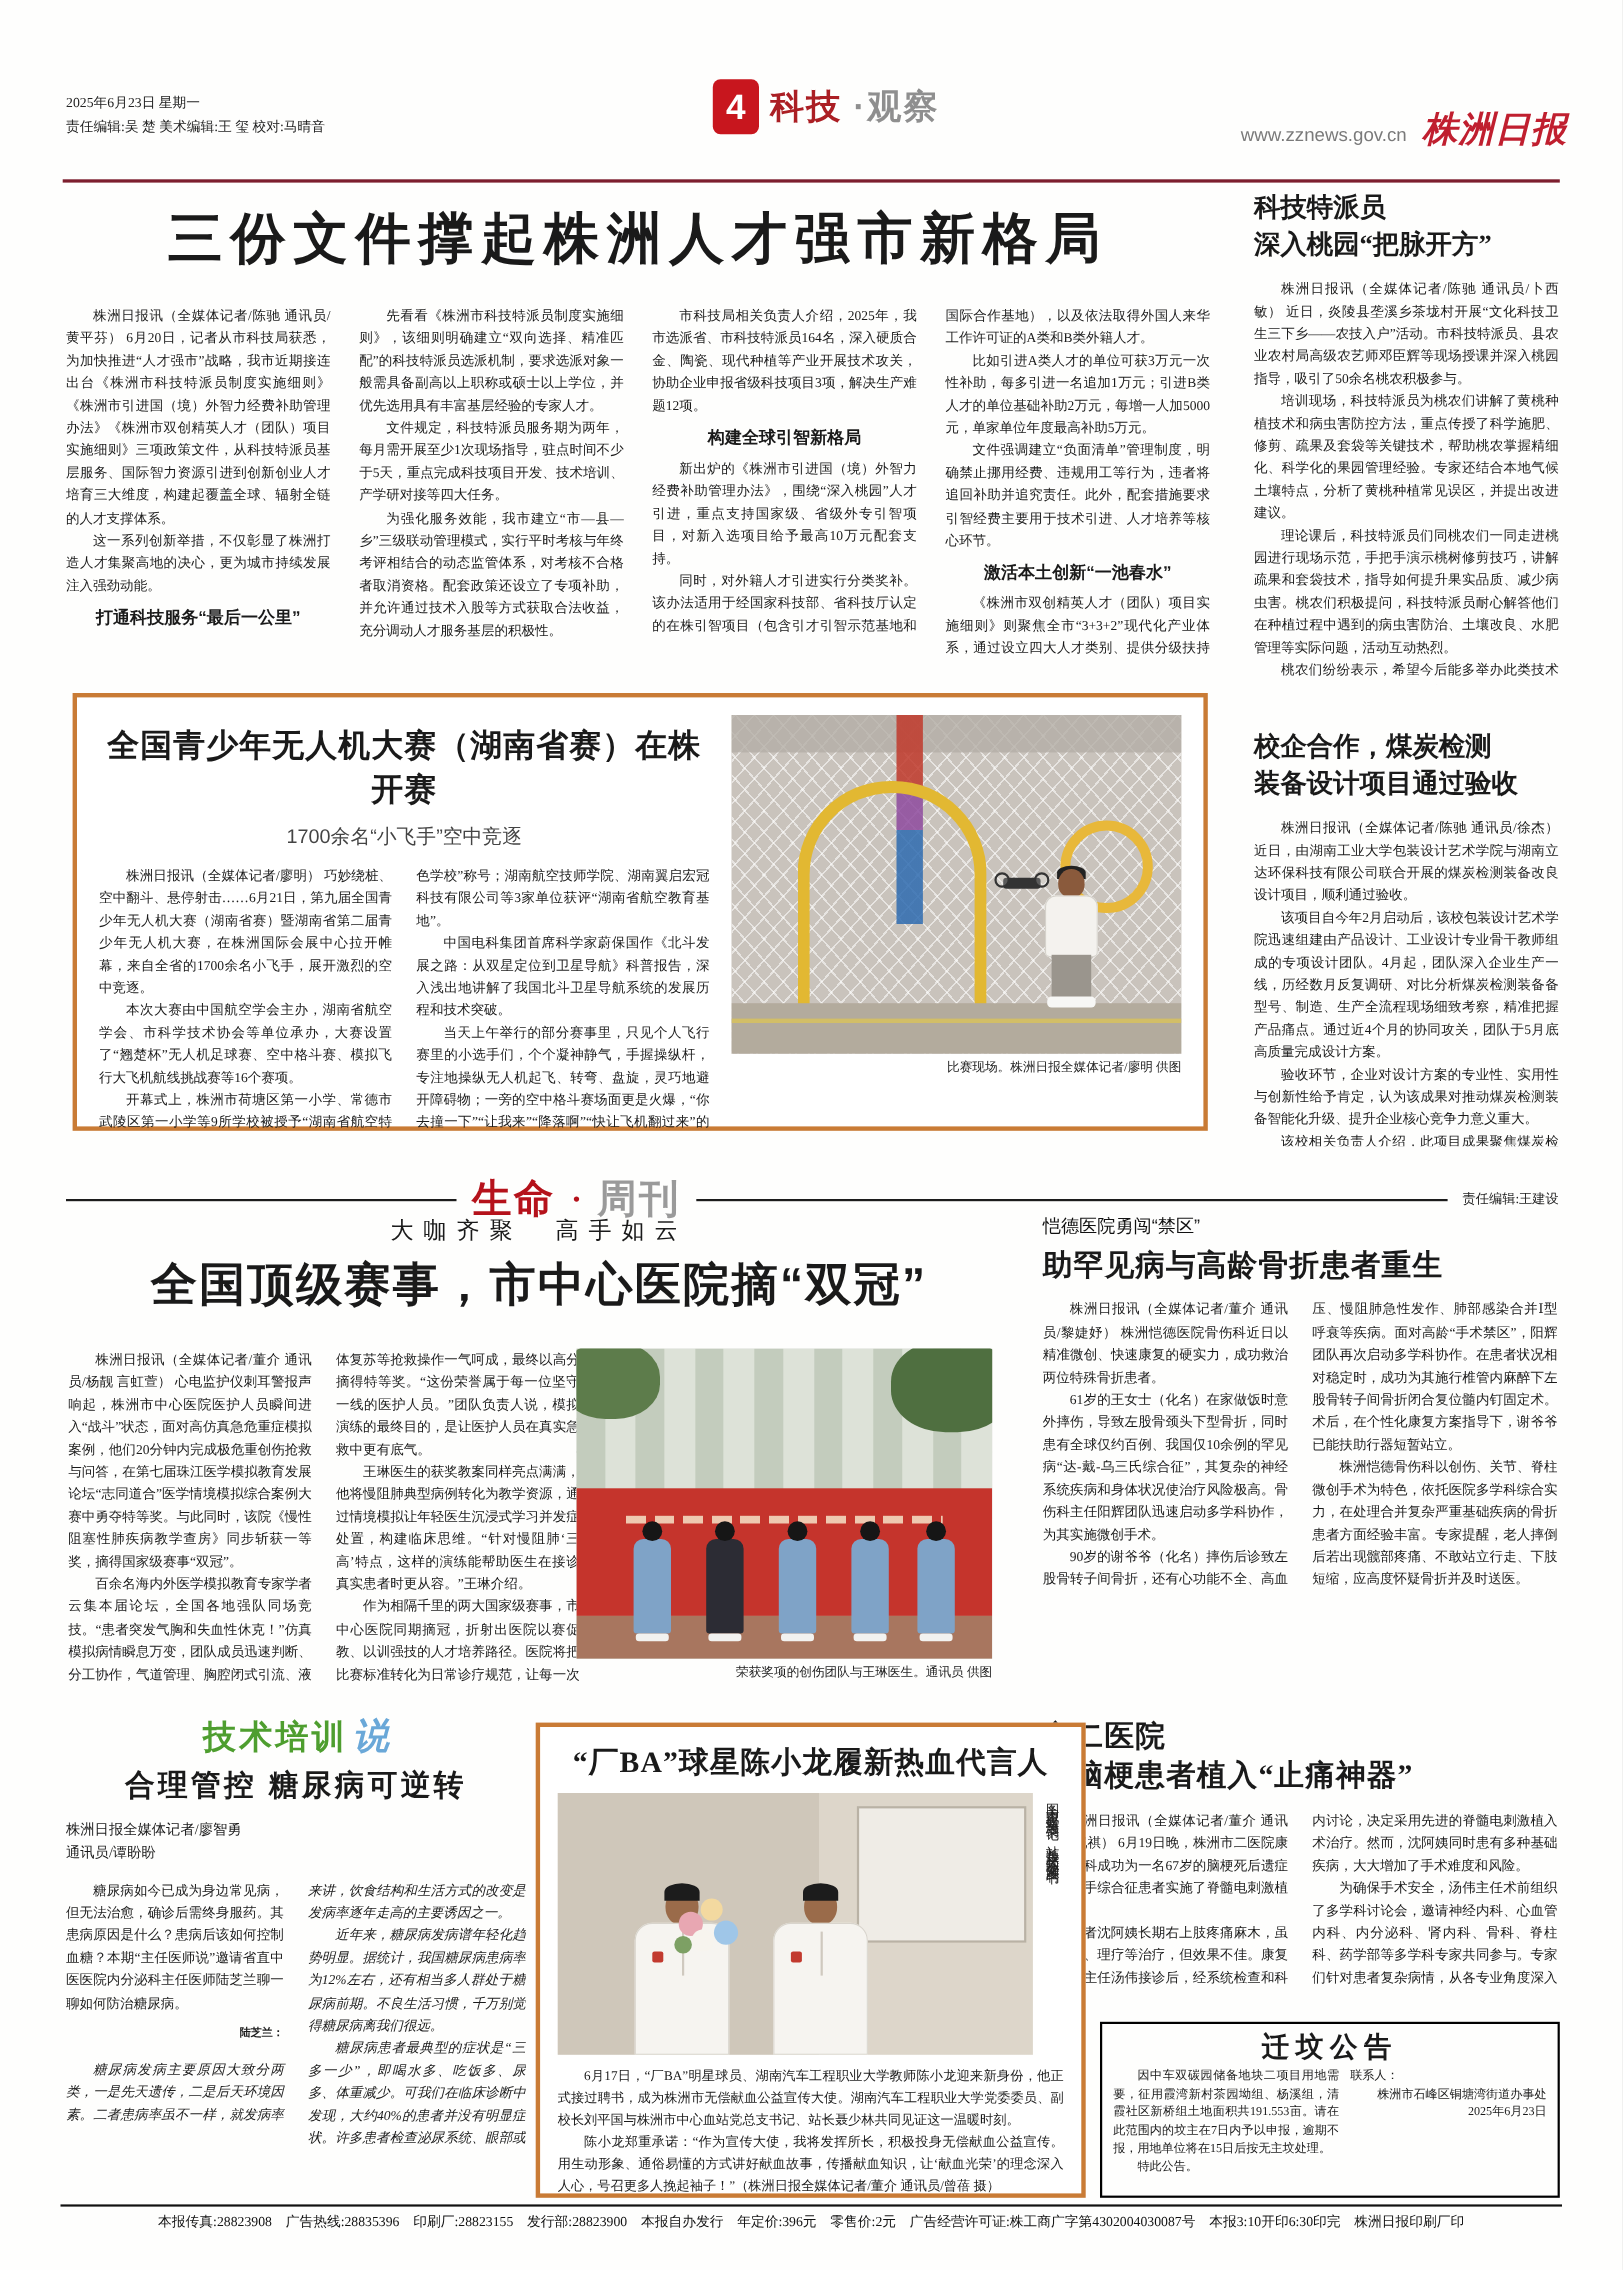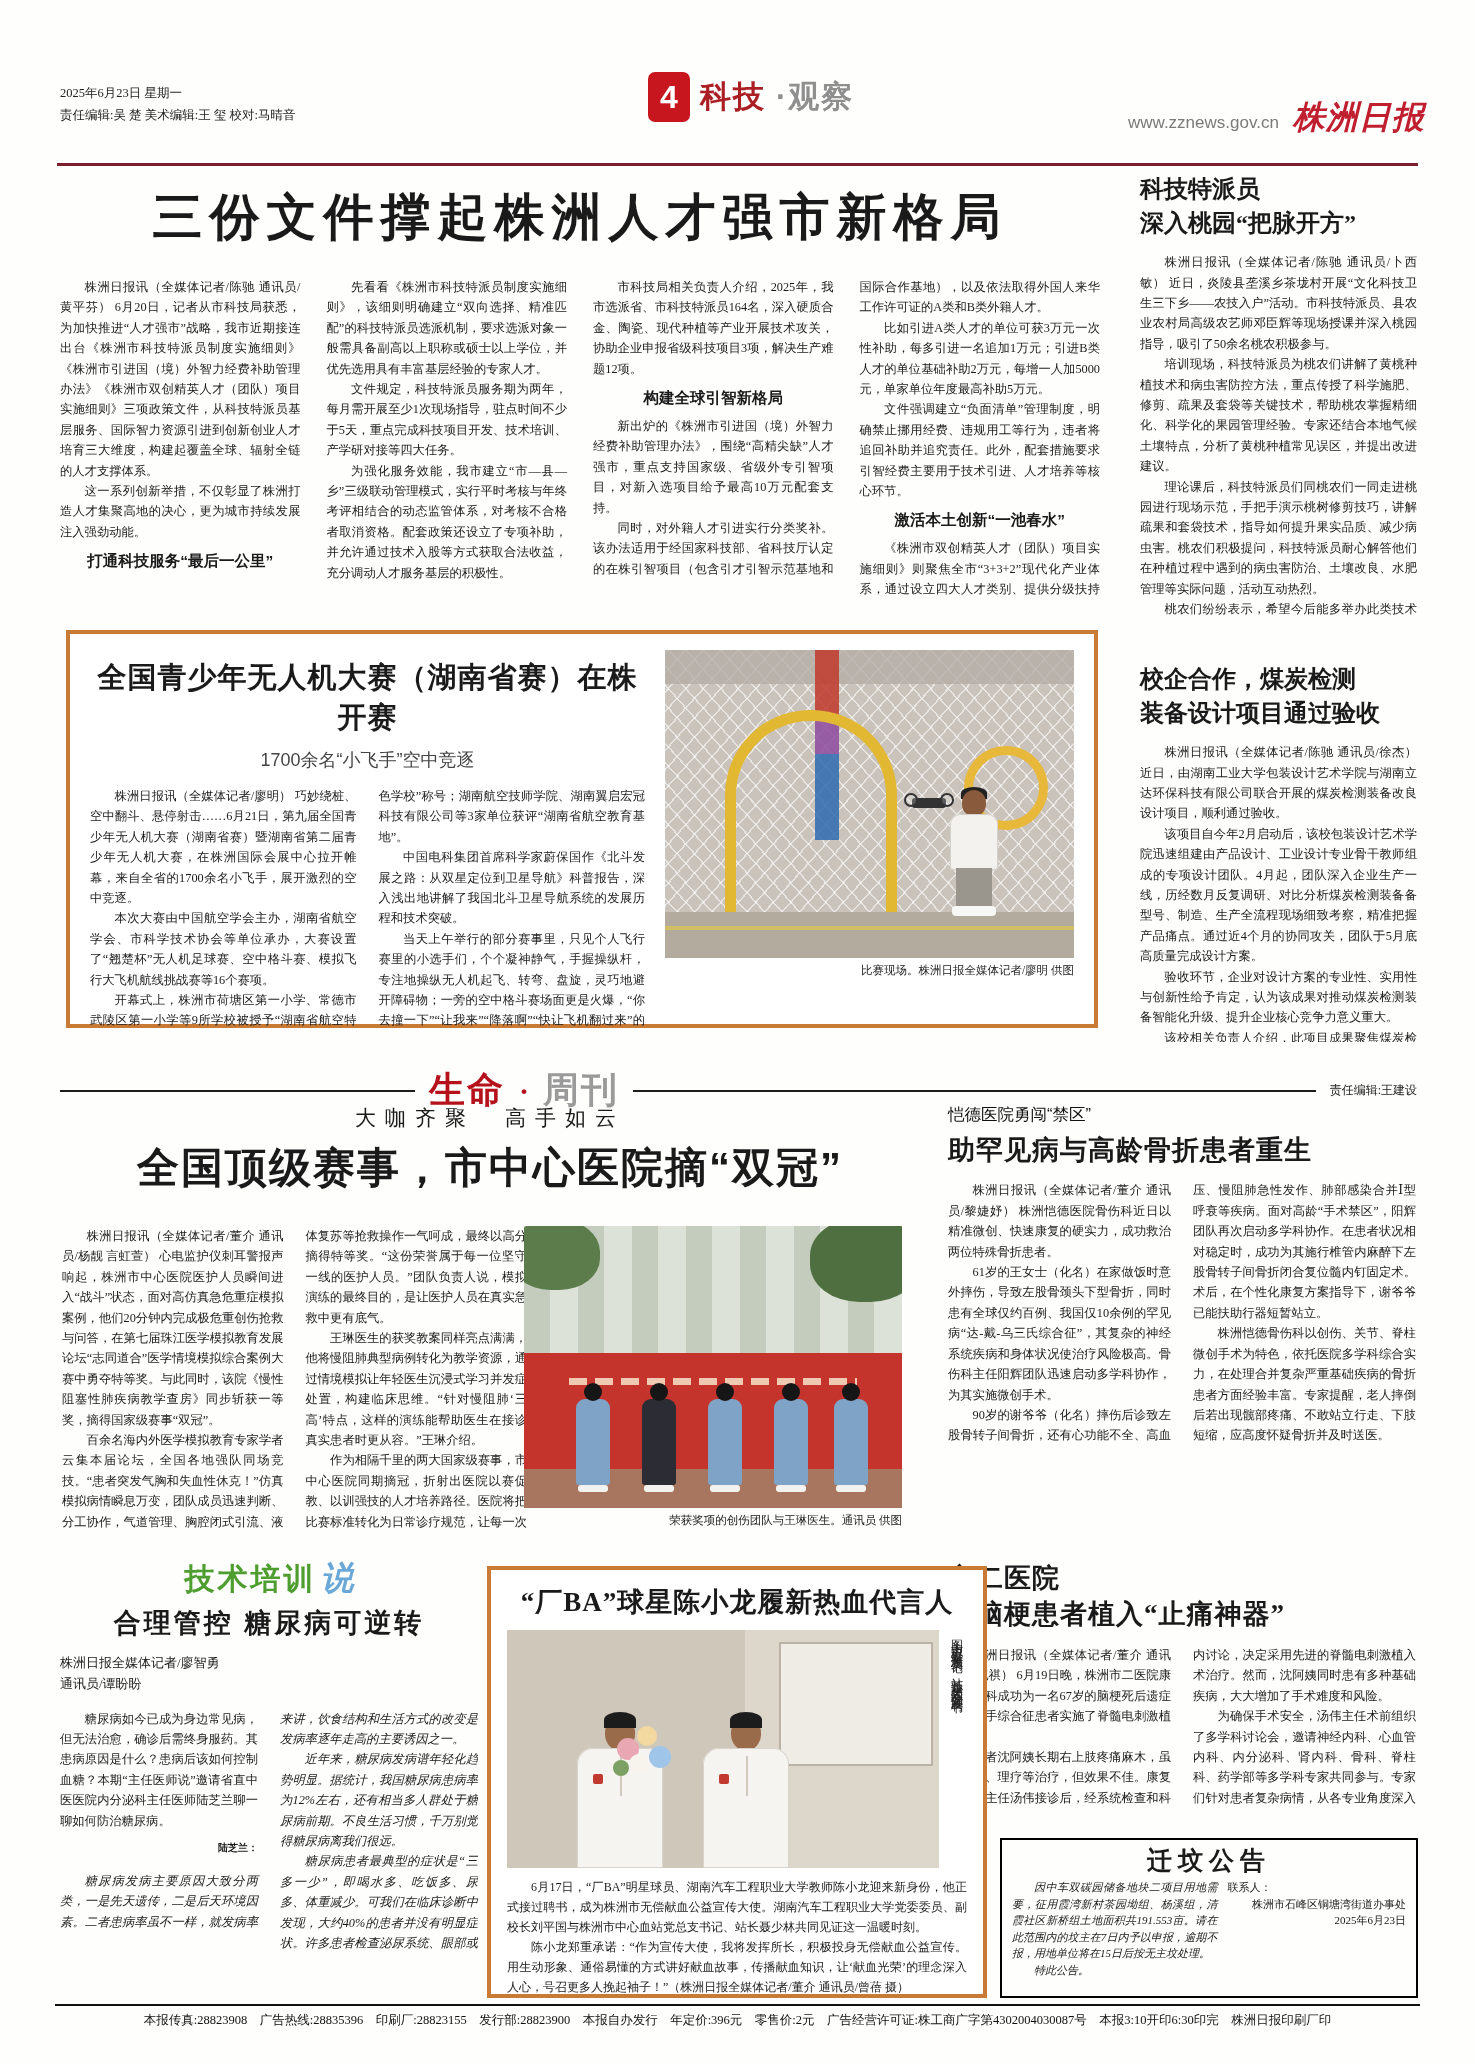--- a/index.html
+++ b/index.html
@@ -105,21 +105,21 @@
   .kicker-sm{font-size:16.5px;margin:0 0 6px;font-family:"Liberation Sans","DejaVu Sans",sans-serif;color:#111;}
   .serif-h{font-size:27px;font-weight:bold;margin:0 0 12px;letter-spacing:1px;line-height:1.35;}
   #kaide .cols-2{height:298px;}
   #shier{left:948px;top:1560px;width:468px;}
   #shier .cols-2{height:178px;}
   
   #notice{left:1000px;top:1838px;width:418px;height:160px;border:2px solid #000;
       box-sizing:border-box;padding:4px 10px 6px;}
   #notice .n-title{font-size:25px;font-weight:bold;text-align:center;letter-spacing:6px;margin:0 0 2px;}
   #notice .n-flex{display:flex;gap:10px;}
-  #notice .n-body{flex:1.15;font-style:italic;}
+  #notice .n-body{flex:1.15;}
   #notice .n-body p{margin:0;font-size:11px;line-height:1.5;text-align:justify;text-indent:2em;}
   #notice .n-contacts{flex:1;}
   #notice .n-contacts p{margin:0;font-size:11px;line-height:1.5;text-indent:0;}
   #notice .n-org,#notice .n-date{font-size:11.5px;text-align:right;margin:0;line-height:1.5;}
   
   #doctor{left:60px;top:1556px;width:418px;}
   #doctor .logo{text-align:center;margin-bottom:4px;}
   .logo-main{color:#4e9e2f;font-size:30px;font-weight:bold;letter-spacing:3px;
       font-family:"Liberation Sans","DejaVu Sans",sans-serif;}
   .logo-say{color:#6aa8d8;font-size:33px;font-weight:bold;font-style:italic;}
@@ -174,21 +174,21 @@
     <h1 class="headline np-sans">三份文件撑起株洲人才强市新格局</h1>
     <div class="flow cols-4">
         <p>株洲日报讯（全媒体记者/陈驰 通讯员/黄平芬） 6月20日，记者从市科技局获悉，为加快推进“人才强市”战略，我市近期接连出台《株洲市科技特派员制度实施细则》《株洲市引进国（境）外智力经费补助管理办法》《株洲市双创精英人才（团队）项目实施细则》三项政策文件，从科技特派员基层服务、国际智力资源引进到创新创业人才培育三大维度，构建起覆盖全球、辐射全链的人才支撑体系。</p>
         <p>这一系列创新举措，不仅彰显了株洲打造人才集聚高地的决心，更为城市持续发展注入强劲动能。</p>
         <h3>打通科技服务“最后一公里”</h3>
         <p>先看看《株洲市科技特派员制度实施细则》，该细则明确建立“双向选择、精准匹配”的科技特派员选派机制，要求选派对象一般需具备副高以上职称或硕士以上学位，并优先选用具有丰富基层经验的专家人才。</p>
         <p>文件规定，科技特派员服务期为两年，每月需开展至少1次现场指导，驻点时间不少于5天，重点完成科技项目开发、技术培训、产学研对接等四大任务。</p>
         <p>为强化服务效能，我市建立“市—县—乡”三级联动管理模式，实行平时考核与年终考评相结合的动态监管体系，对考核不合格者取消资格。配套政策还设立了专项补助，并允许通过技术入股等方式获取合法收益，充分调动人才服务基层的积极性。</p>
         <p>市科技局相关负责人介绍，2025年，我市选派省、市科技特派员164名，深入硬质合金、陶瓷、现代种植等产业开展技术攻关，协助企业申报省级科技项目3项，解决生产难题12项。</p>
         <h3>构建全球引智新格局</h3>
-        <p>新出炉的《株洲市引进国（境）外智力经费补助管理办法》，围绕“高精尖缺”人才强市，重点支持国家级、省级外专引智项目，对新入选项目给予最高10万元配套支持。</p>
+        <p>新出炉的《株洲市引进国（境）外智力经费补助管理办法》，围绕“深入桃园”人才引进，重点支持国家级、省级外专引智项目，对新入选项目给予最高10万元配套支持。</p>
         <p>同时，对外籍人才引进实行分类奖补。该办法适用于经国家科技部、省科技厅认定的在株引智项目（包含引才引智示范基地和国际合作基地），以及依法取得外国人来华工作许可证的A类和B类外籍人才。</p>
         <p>比如引进A类人才的单位可获3万元一次性补助，每多引进一名追加1万元；引进B类人才的单位基础补助2万元，每增一人加5000元，单家单位年度最高补助5万元。</p>
         <p>文件强调建立“负面清单”管理制度，明确禁止挪用经费、违规用工等行为，违者将追回补助并追究责任。此外，配套措施要求引智经费主要用于技术引进、人才培养等核心环节。</p>
         <h3>激活本土创新“一池春水”</h3>
         <p>《株洲市双创精英人才（团队）项目实施细则》则聚焦全市“3+3+2”现代化产业体系，通过设立四大人才类别、提供分级扶持资金、强化配套服务等举措，全力打造区域科技创新人才高地。</p>
       </div>
   </div>
 
   <div class="abs" id="sidebar-top">
     <h2 class="side-h">

